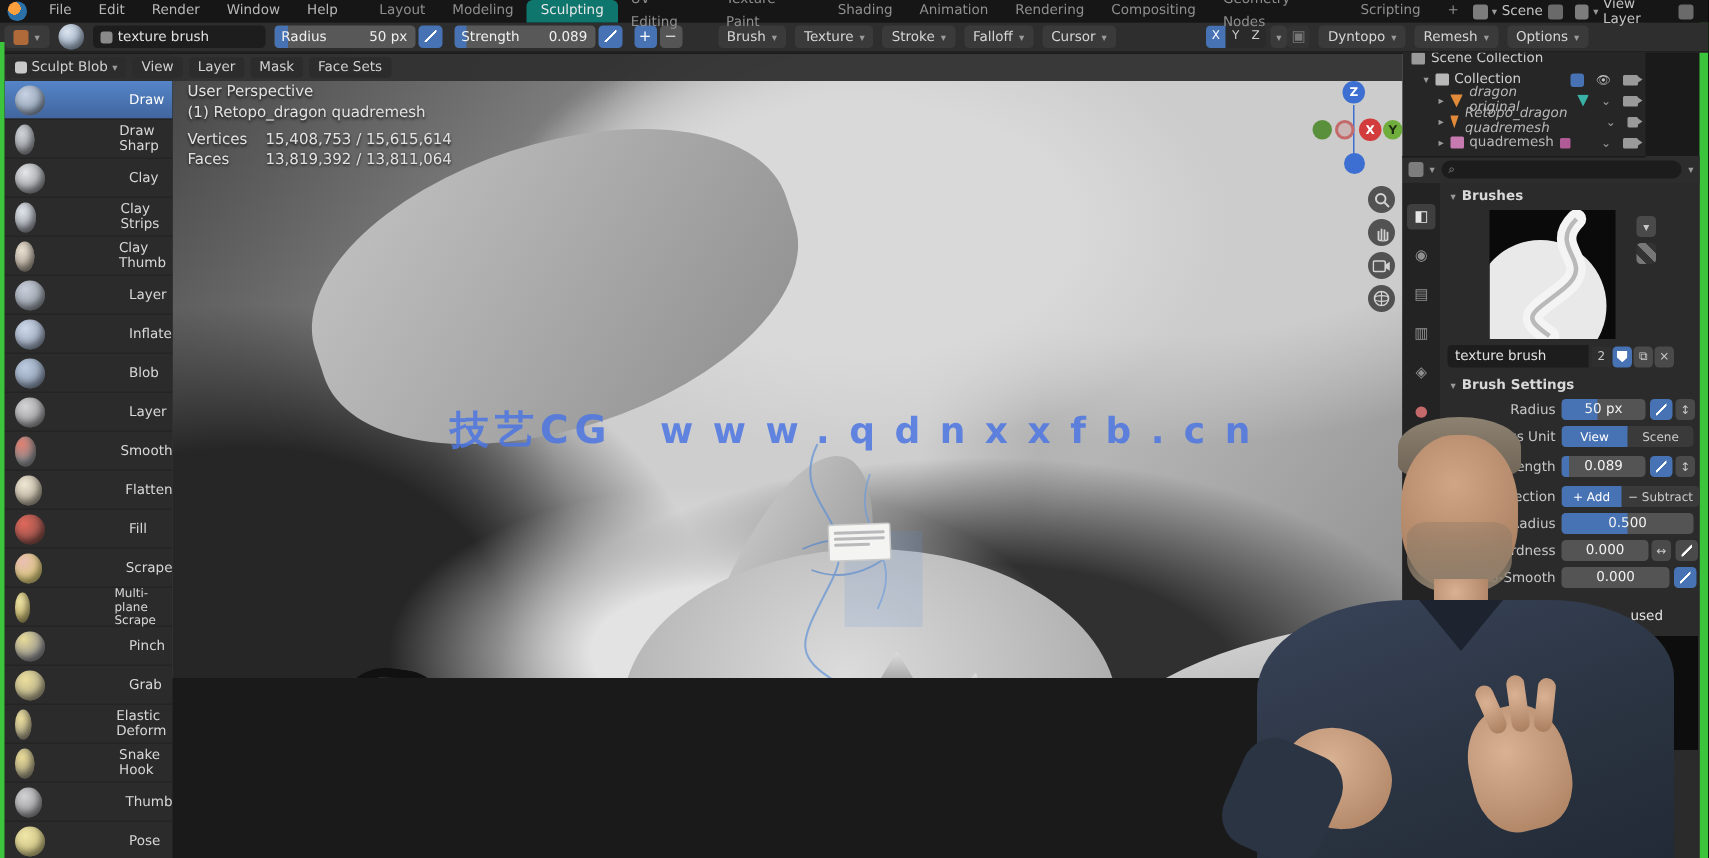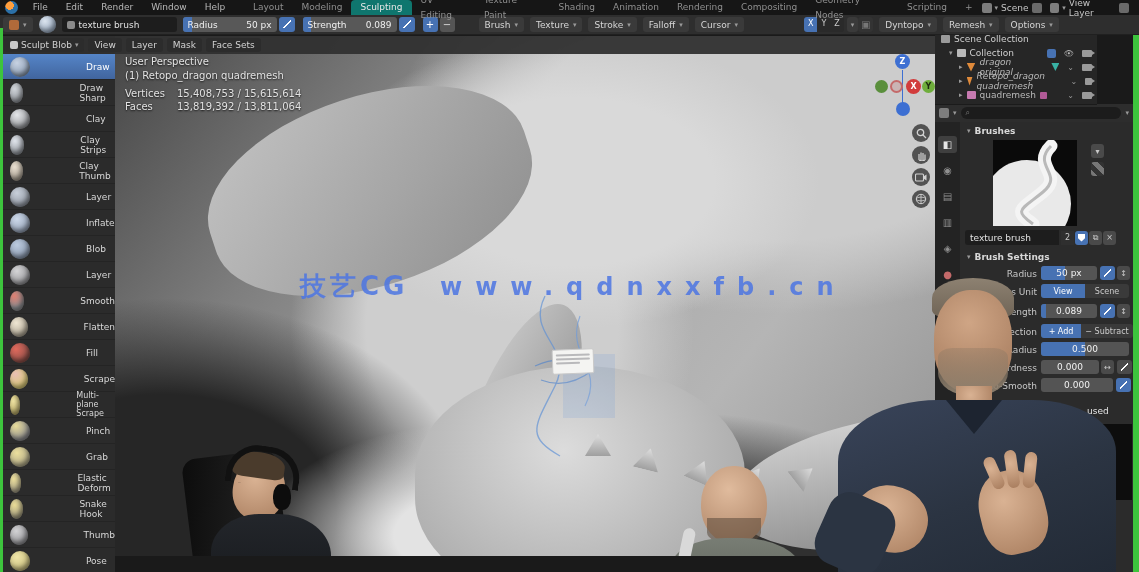--- a/index.html
+++ b/index.html
@@ -58,21 +58,21 @@
   #brushbar .brush-row:nth-child(13) .brush-ic{background:radial-gradient(circle at 30% 25%,#eabfb4,#d9c878 70%);}
   #brushbar .brush-row:nth-child(14) .brush-ic{background:radial-gradient(circle at 35% 30%,#eee2a2,#b3a45e);}
   #brushbar .brush-row:nth-child(15) .brush-ic{background:radial-gradient(circle at 30% 25%,#e9dc9a,#8c8c8e 70%);}
   #brushbar .brush-row:nth-child(16) .brush-ic{background:radial-gradient(circle at 35% 30%,#ecdf9d,#97937f);}
   #brushbar .brush-row:nth-child(17) .brush-ic{background:radial-gradient(circle at 35% 30%,#eadd9b,#9a9483);}
   #brushbar .brush-row:nth-child(18) .brush-ic{background:radial-gradient(circle at 35% 30%,#e8da96,#8e8a7a);}
   #brushbar .brush-row:nth-child(19) .brush-ic{background:radial-gradient(circle at 35% 30%,#d2d2d4,#7d7d81);}
   #brushbar .brush-row:nth-child(20) .brush-ic{background:radial-gradient(circle at 35% 30%,#f0e6a8,#b5ab6d);}
   #brushbar .brush-row:nth-child(21) .brush-ic{background:radial-gradient(circle at 35% 30%,#ecdf9d,#97937f);}
   
-  #viewport{left:115px;top:36px;width:820px;height:520px;z-index:5;overflow:hidden;
+  #viewport{left:115px;top:36px;width:820px;height:416px;z-index:5;overflow:hidden;
     background:
       radial-gradient(ellipse 300px 150px at 45% 96%,#e3e3e3 0 30%,rgba(227,227,227,0) 75%),
       radial-gradient(ellipse 430px 300px at 6% 92%,#262626 0 40%,rgba(38,38,38,0) 72%),
       radial-gradient(ellipse 430px 210px at 66% 102%,#303030 0 40%,rgba(48,48,48,0) 74%),
       radial-gradient(ellipse 350px 210px at 56% 28%,#d9d9d9 0 40%,rgba(217,217,217,0) 70%),
       radial-gradient(ellipse 280px 330px at 46% 56%,#cecece 0 45%,rgba(206,206,206,0) 72%),
       radial-gradient(ellipse 520px 270px at 80% 16%,#cccccc 0 45%,rgba(204,204,204,0) 72%),
       linear-gradient(128deg,#454545 0%,#7e7e7e 26%,#a9a9a9 52%,#b5b5b5 72%,#8f8f8f 100%);}
   .limb{position:absolute;border-radius:50%/45%;}
   .spike{position:absolute;width:26px;height:22px;background:linear-gradient(180deg,#dedede,#9f9f9f);clip-path:polygon(50% 0,100% 100%,0 100%);}

